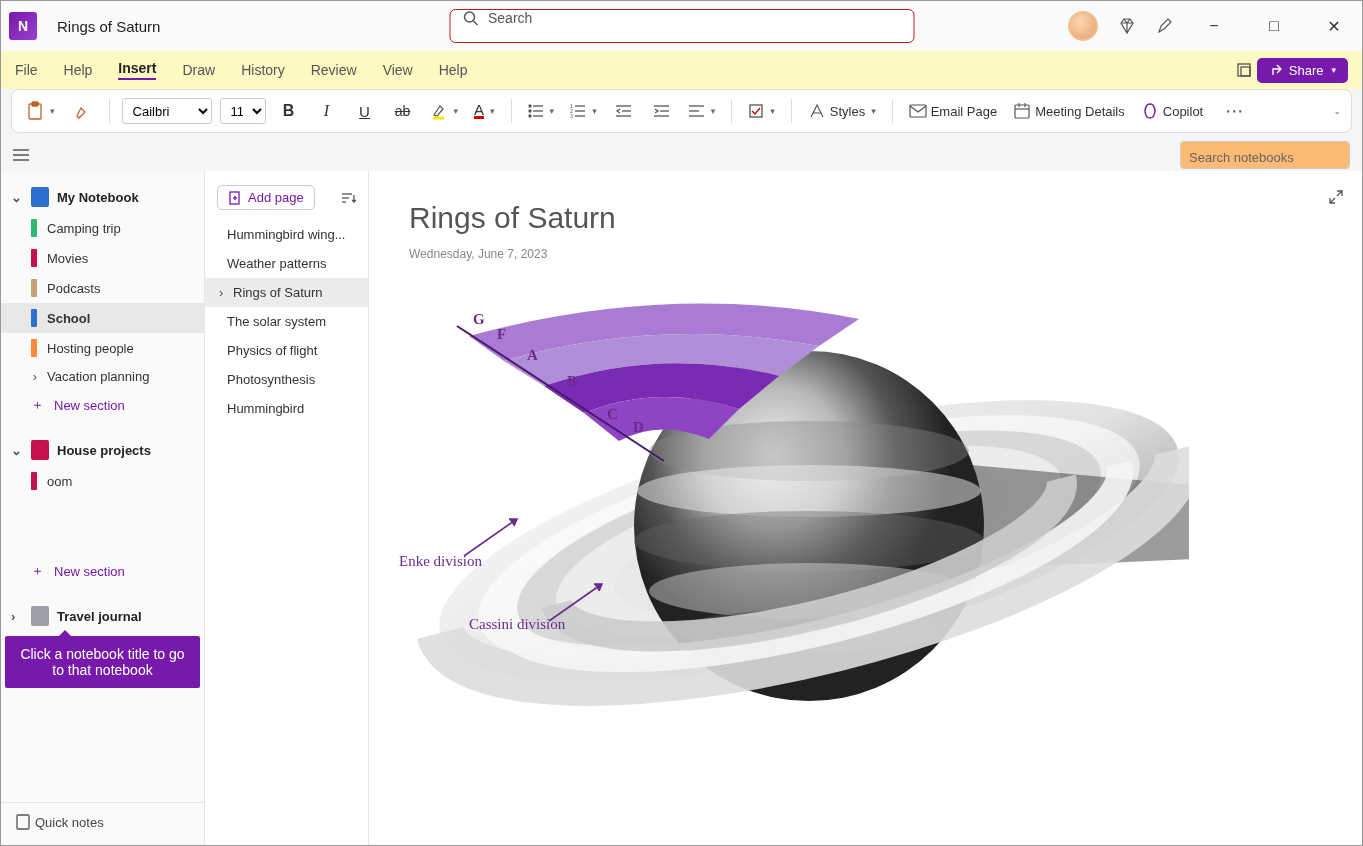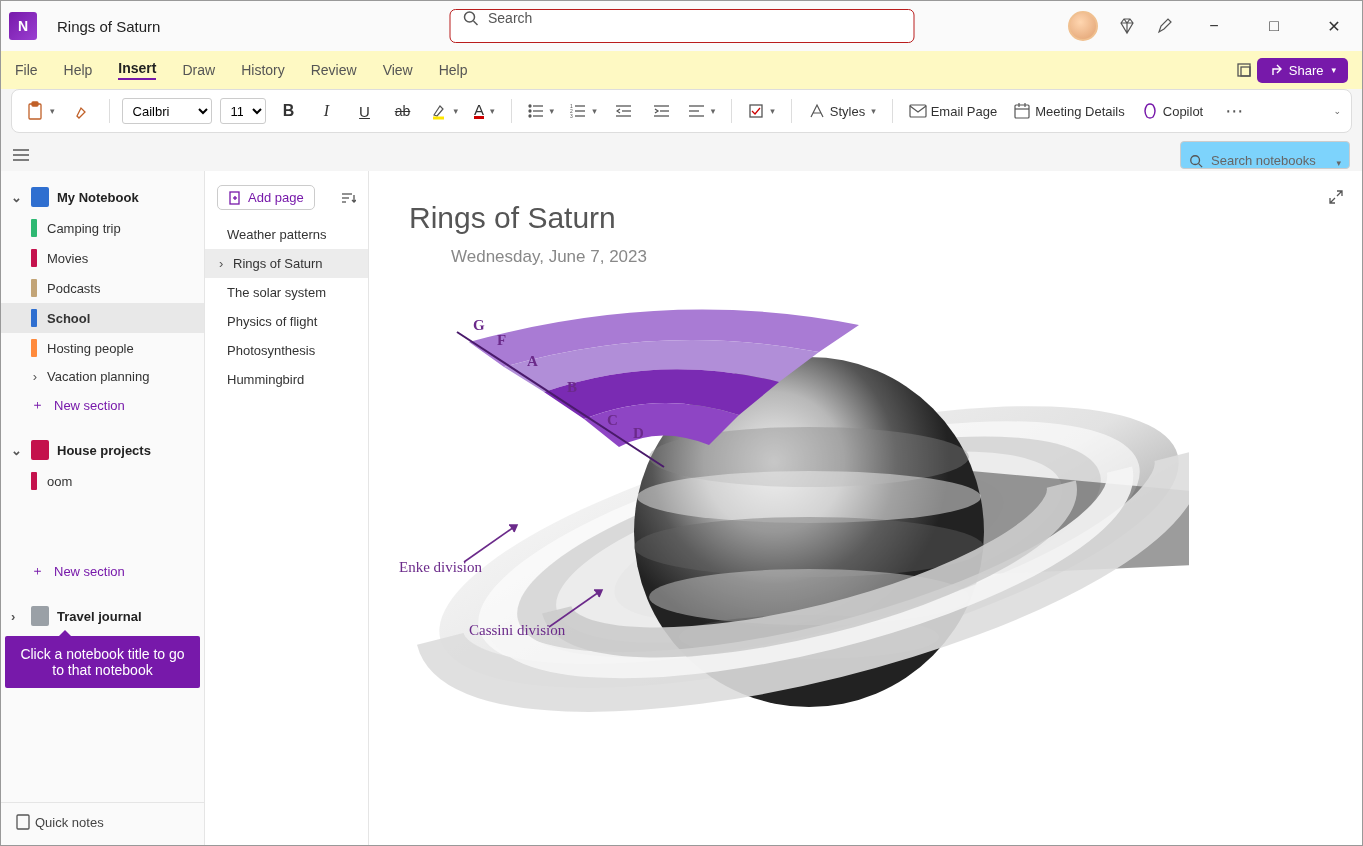--- a/index.html
+++ b/index.html
@@ -26,21 +26,21 @@
 .ribbon { height: 44px; background: #fff; border: 1px solid #ddd; border-radius: 8px; margin: 0 10px 6px 10px; display: flex; align-items: center; padding: 0 10px; gap: 8px; font-size: 13px; color: #333; }
 .ribbon .sep { width: 1px; height: 24px; background: #ddd; margin: 0 4px; }
 .ribbon select, .ribbon .combo { border: 1px solid #ccc; border-radius: 3px; height: 26px; padding: 0 6px; font-size: 13px; background: #fff; }
 .ribbon-btn { display: flex; align-items: center; gap: 4px; padding: 4px 4px; }
 .ribbon-icon-btn { width: 30px; height: 28px; display: flex; align-items: center; justify-content: center; }
 .chev { font-size: 9px; color: #666; margin-left: 2px; }
 
 
 .secbar { height: 32px; display: flex; align-items: center; padding: 0 12px; }
 .secbar .hamburger { color: #555; }
-.secbar .search-notebooks { margin-left: auto; border: 1px solid #ccc; border-radius: 4px; height: 28px; width: 170px; display: flex; align-items: flex-end; padding: 0 8px; font-size: 13px; color: #666; gap: 8px; background: #7dd3fc; }
+.secbar .search-notebooks { margin-left: auto; border: 1px solid #ccc; border-radius: 4px; height: 28px; width: 170px; display: flex; align-items: flex-start; padding: 0 8px; font-size: 13px; color: #666; gap: 8px; background: #fdba74; flex-direction: column; }
 
 
 .main { display: flex; height: calc(100% - 170px); }
 .sidebar { width: 204px; background: #fafafa; border-right: 1px solid #e5e5e5; display: flex; flex-direction: column; padding-top: 10px; font-size: 13px; position: relative; }
 .pagelist { width: 164px; background: #fff; border-right: 1px solid #e5e5e5; padding: 10px 0; font-size: 13px; }
 .content { flex: 1; background: #fff; padding: 30px 40px; position: relative; overflow: hidden; }
 
 .nb-header { display: flex; align-items: center; gap: 8px; padding: 6px 10px; font-weight: 600; color: #222; }
 .nb-header .caret { width: 12px; color: #555; }
 .nb-icon { width: 18px; height: 20px; border-radius: 2px; }
@@ -54,21 +54,21 @@
 .tooltip::before { content: ""; position: absolute; top: -16px; left: 50px; border: 10px solid transparent; border-bottom-color: #7719AA; }
 
 .pagelist-header { display: flex; align-items: center; padding: 4px 12px 10px 12px; }
 .add-page { border: 1px solid #ccc; border-radius: 5px; padding: 4px 10px; color: #7719AA; display: flex; align-items: center; gap: 6px; font-size: 13px; }
 .sort-icon { margin-left: auto; color: #555; }
 .page-item { padding: 7px 14px 7px 22px; color: #333; white-space: nowrap; overflow: hidden; text-overflow: ellipsis; }
 .page-item.active { background: #ececec; position: relative; padding-left: 28px; }
 .page-item.active::before { content: "›"; position: absolute; left: 14px; color: #555; }
 
 .content h1 { font-size: 30px; font-weight: 400; color: #555; margin-bottom: 12px; }
-.content .date { font-size: 17px; color: #888; margin-left: 42px; }
+.content .date { font-size: 12px; color: #888; }
 .expand-icon { position: absolute; top: 18px; right: 18px; color: #555; }
 
 .saturn-wrap { position: relative; margin-top: 30px; width: 780px; height: 460px; }
 .annotation { position: absolute; font-family: "Segoe Script", cursive; color: #6b2a8a; font-size: 15px; }
 </style>
 </head>
 <body>
 
 <div class="titlebar">
   <div class="app-icon">N</div>
@@ -340,20 +340,21 @@
           </svg>
         <span>Add page</span>
       </div>
       <svg class="sort-icon" width="16" height="14" viewBox="0 0 16 14" stroke="#555" stroke-width="1.3">
           <line x1="2" y1="3" x2="12" y2="3"></line>
           <line x1="2" y1="7" x2="9" y2="7"></line>
           <line x1="2" y1="11" x2="6" y2="11"></line>
           <path d="M14 4 L14 11 M12 9 L14 11 L16 9" fill="none"></path>
         </svg>
     </div>
+    <div class="page-item">Hummingbird wing...</div>
     <div class="page-item">Weather patterns</div>
     <div class="page-item active">Rings of Saturn</div>
     <div class="page-item">The solar system</div>
     <div class="page-item">Physics of flight</div>
     <div class="page-item">Photosynthesis</div>
     <div class="page-item">Hummingbird</div>
   </div>
 
   <div class="content">
     <svg class="expand-icon" width="16" height="16" viewBox="0 0 16 16" fill="none" stroke="#555" stroke-width="1.3">

